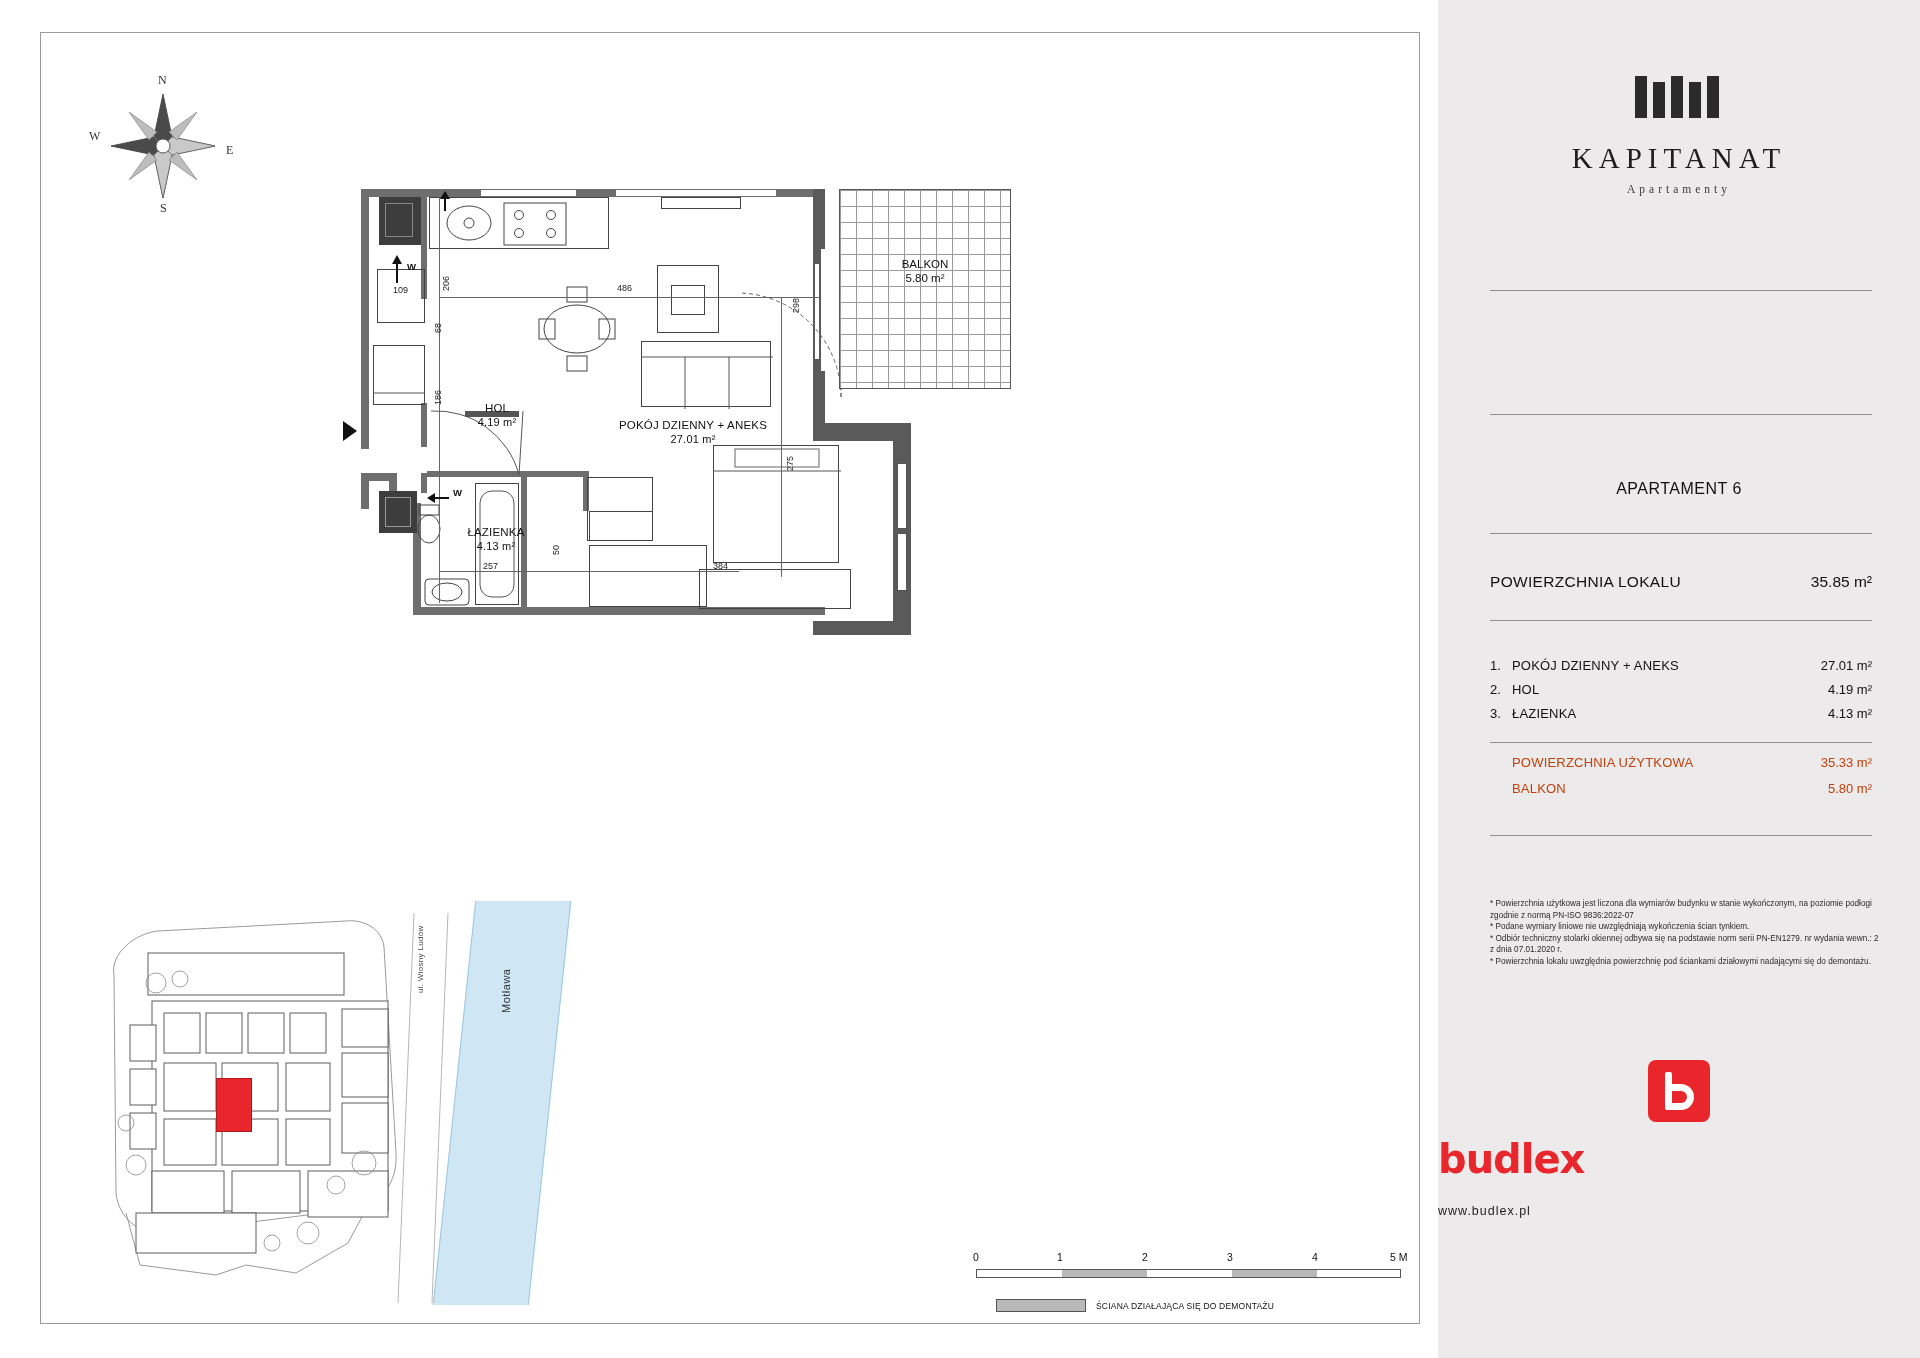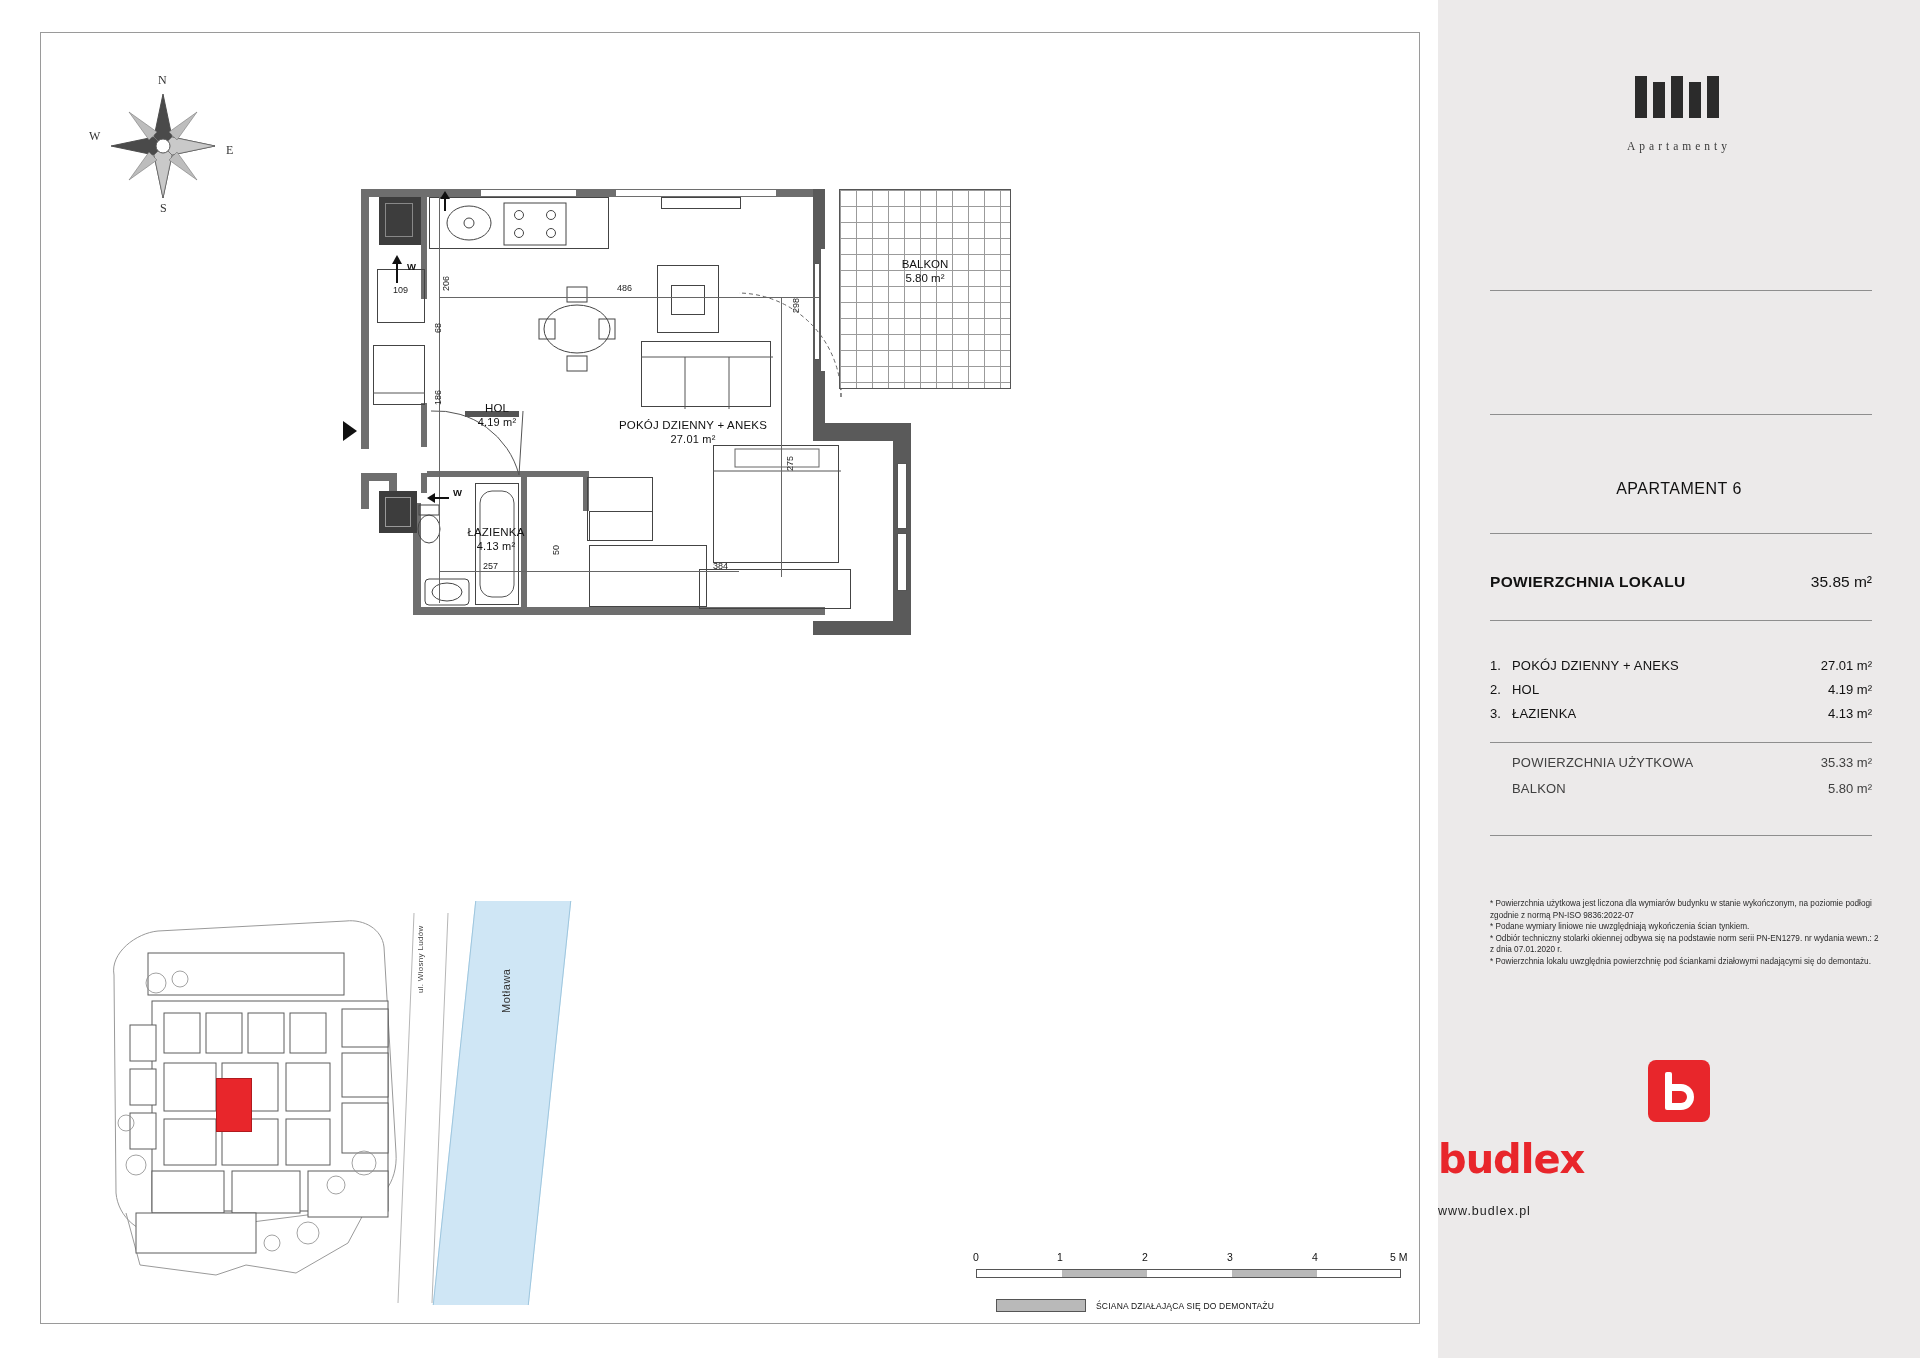--- a/index.html
+++ b/index.html
@@ -249,41 +249,41 @@
   }
   .area-row {
     position: absolute;
     left: 52px; right: 48px; top: 573px;
     display: flex;
     justify-content: space-between;
     align-items: baseline;
     font-size: 15.5px;
     color: #111;
   }
-  .area-row .t { font-weight: bold; letter-spacing: .3px; }
+  .area-row .t { font-weight: normal; letter-spacing: .3px; }
   .area-row .v { font-weight: normal; }
   .rooms {
     position: absolute;
     left: 52px; right: 48px; top: 658px;
     font-size: 13px;
     color: #111;
   }
   .rooms .r {
     display: flex;
     align-items: baseline;
     margin-bottom: 9px;
   }
   .rooms .r .num { width: 22px; }
   .rooms .r .nm { flex: 1; letter-spacing: .2px; }
   .rooms .r .val { text-align: right; }
   .totals {
     position: absolute;
     left: 52px; right: 48px; top: 755px;
     font-size: 13px;
-    color: #404040;
+    color: #c2410c;
   }
   .totals .r {
     display: flex;
     align-items: baseline;
     margin-bottom: 11px;
     padding-left: 22px;
   }
   .totals .r .nm { flex: 1; letter-spacing: .2px; }
   .totals .r .val { text-align: center; }
   .notes {
@@ -623,20 +623,21 @@
           <rect x="78" y="14" width="12" height="34"></rect>
           <rect x="78" y="6" width="12" height="8"></rect>
         </g>
         <g fill="#eceaea">
           <rect x="18" y="28" width="6" height="20"></rect>
           <rect x="36" y="28" width="6" height="20"></rect>
           <rect x="54" y="28" width="6" height="20"></rect>
           <rect x="72" y="28" width="6" height="20"></rect>
         </g>
       </svg>
+      <div class="brand-name">KAPITANAT</div>
       <div class="brand-sub">Apartamenty</div>
     </div>
 
     <div class="rule" style="top:290px;"></div>
 
 
     <div class="rule" style="top:414px;"></div>
 
     <div class="apt">APARTAMENT 6</div>
 

